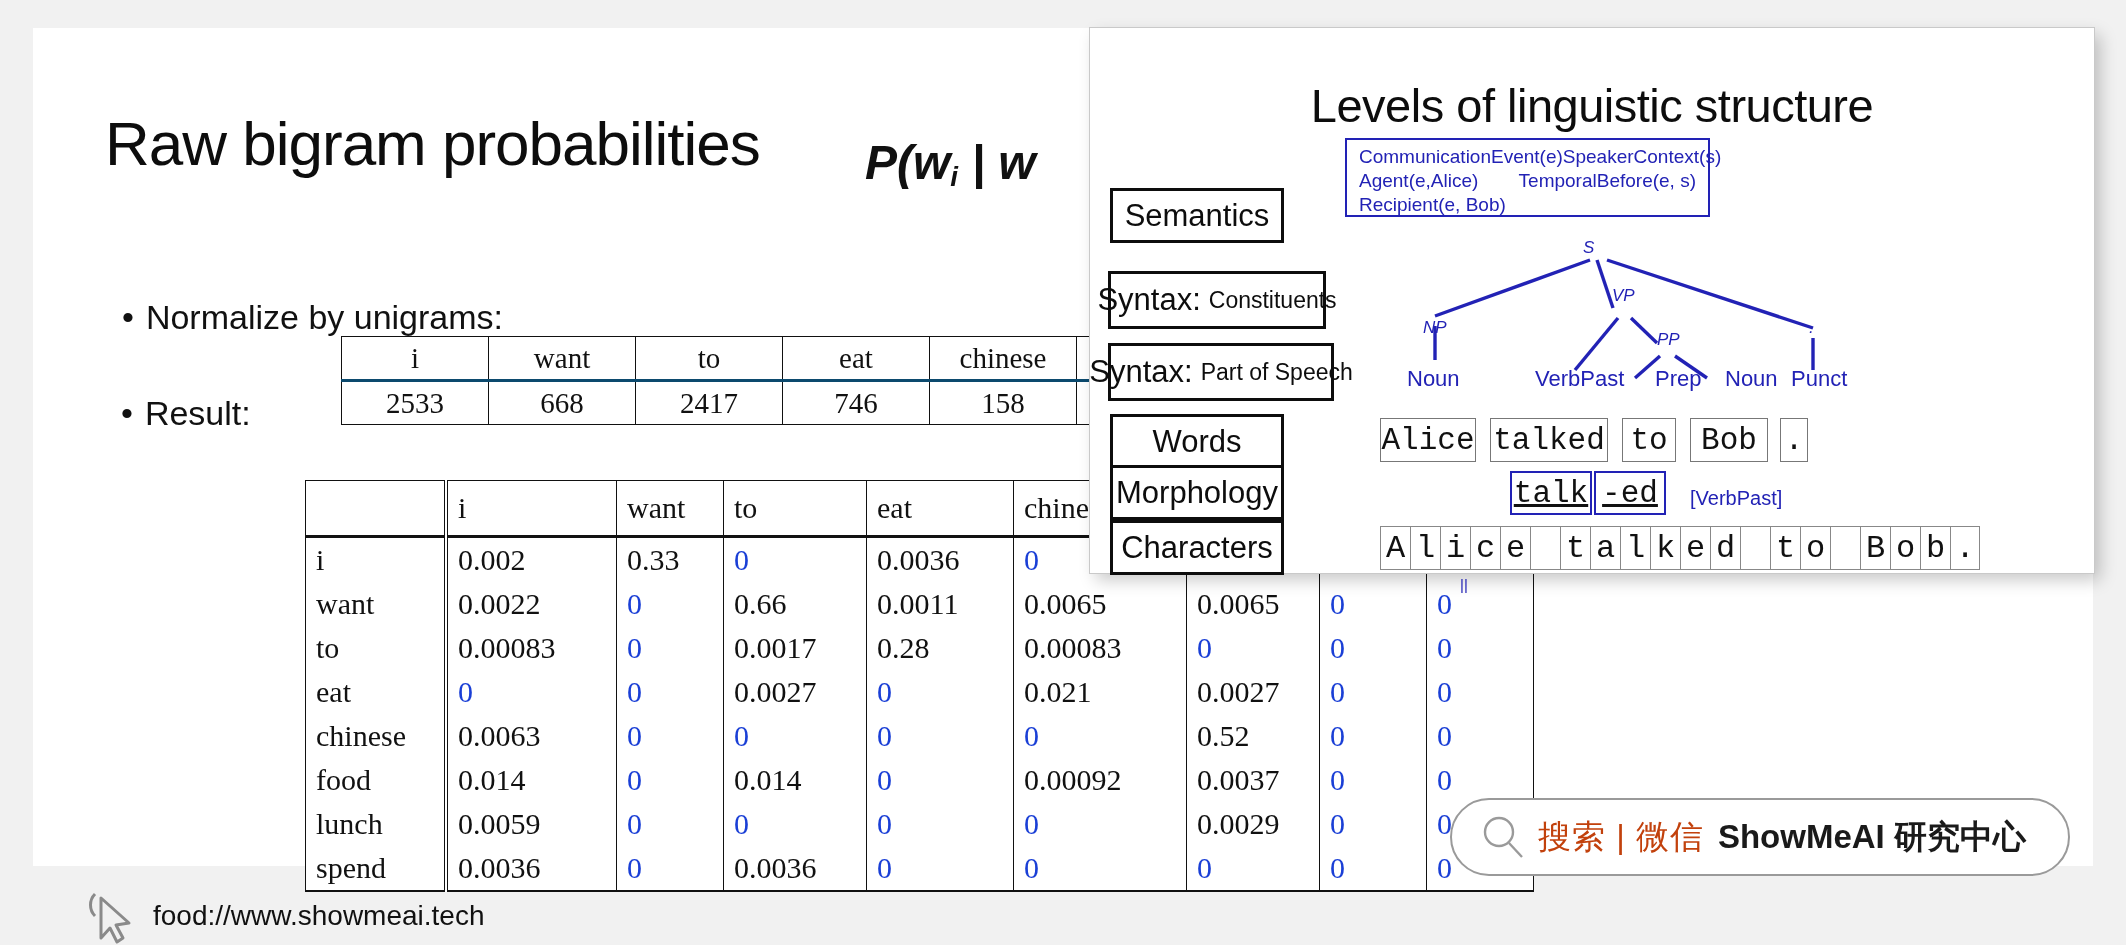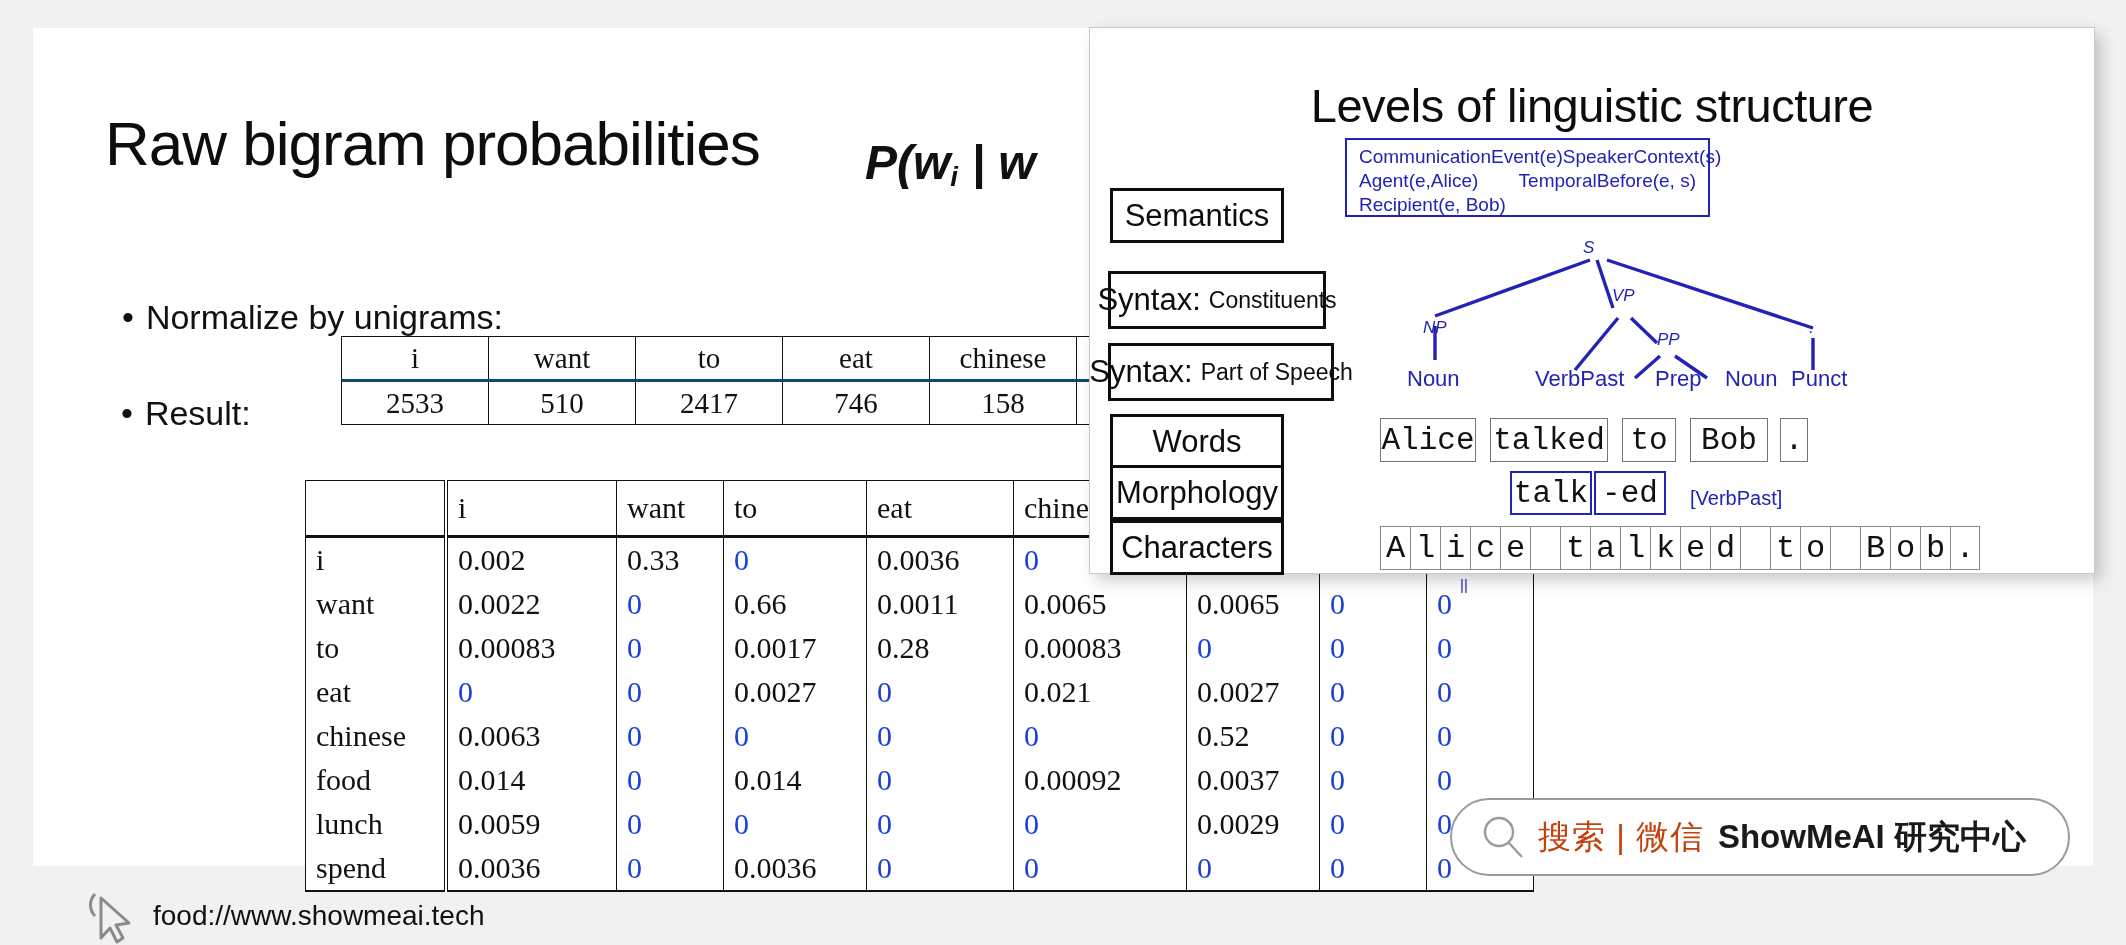--- a/index.html
+++ b/index.html
@@ -153,20 +153,21 @@
     position:absolute;border:1.4px solid #777;background:#fff;
     font-family:"Liberation Mono", monospace;font-size:31px;color:#111;
     display:flex;align-items:center;justify-content:center;
     box-sizing:border-box;
   }
   .morphbox{
     position:absolute;border:2.4px solid #2222b5;background:#fff;
     font-family:"Liberation Mono", monospace;font-size:31px;color:#111;
     display:flex;align-items:center;justify-content:center;
     box-sizing:border-box;
+    text-decoration:underline;
   }
   #morph-tag{
     position:absolute;left:600px;top:459px;color:#2222b5;font-size:20px;
     font-family:"Liberation Sans", sans-serif;white-space:nowrap;
   }
   .charbox{
     display:inline-flex;align-items:center;justify-content:center;
     border:1.2px solid #888;border-right:none;
     font-family:"Liberation Mono", monospace;font-size:32px;color:#111;
     height:44px;width:30px;box-sizing:border-box;background:#fff;
@@ -209,21 +210,21 @@
         <tr>
           <td>i</td>
           <td>want</td>
           <td>to</td>
           <td>eat</td>
           <td>chinese</td>
           <td>food</td>
         </tr>
         <tr class="counts">
           <td>2533</td>
-          <td>510</td>
+          <td>668</td>
           <td>2417</td>
           <td>746</td>
           <td>158</td>
           <td>1093</td>
         </tr>
       </tbody>
   </table>
 
   <table id="bigram-table">
     <thead id="bigram-head">

